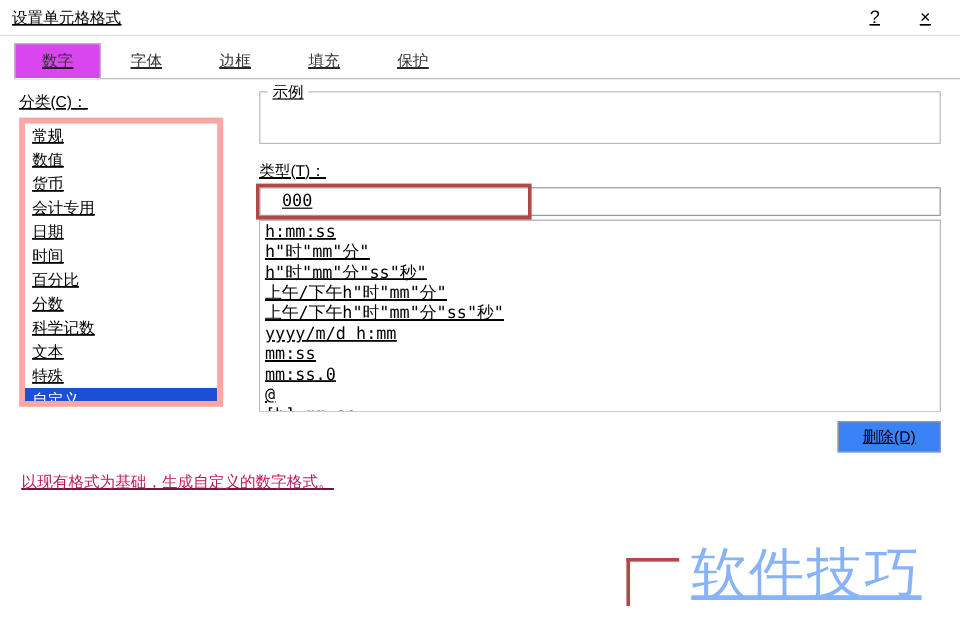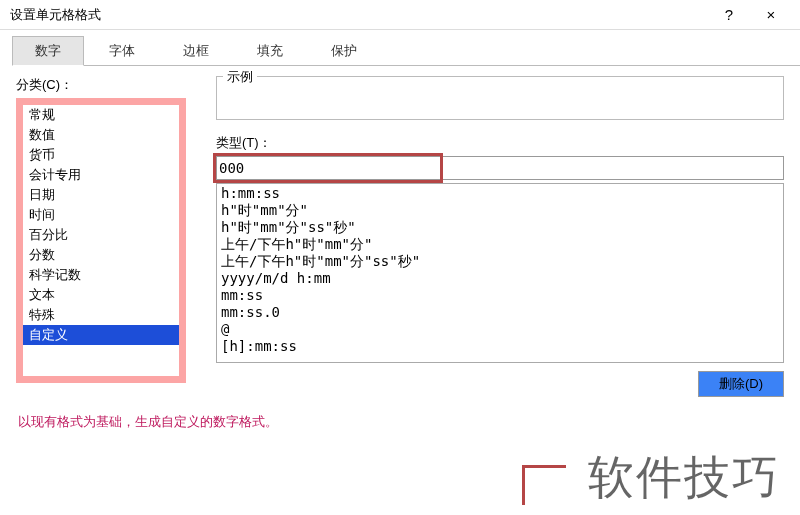--- a/index.html
+++ b/index.html
@@ -1,15 +1,15 @@
 <!DOCTYPE html>
 <html><head>
 <meta charset="utf-8">
 <style>
-  * { box-sizing: border-box; margin: 0; padding: 0; }
+  * { box-sizing: border-box; margin: 0; padding: 0; text-decoration: underline; }
   body {
     font-family: "Microsoft YaHei", "SimSun", sans-serif;
     font-size: 12px;
     background: #fff;
     width: 800px;
     height: 515px;
     overflow: hidden;
     position: relative;
   }
   .window { width: 800px; height: 515px; background: #fff; position: relative; }
@@ -40,46 +40,46 @@
     border-bottom: none;
     font-size: 13px;
     cursor: pointer;
     color: #333;
     margin-right: 2px;
   }
   .tab.active {
     border: 1px solid #bbb;
     border-bottom: 1px solid #fff;
     margin-bottom: -1px;
-    background: #e5e5e5;
+    background: #d946ef;
   }
   .body { display: flex; padding: 10px 16px 0 16px; }
   .left { width: 170px; }
   .category-label { font-size: 13px; margin-bottom: 4px; }
   .category-list {
-    border: 7px solid #fca5a5;
-    height: 285px;
+    border: 5px solid #fca5a5;
+    height: 241px;
     overflow-y: auto;
     background: #fff;
   }
   .category-item {
     padding: 1px 6px;
     font-size: 13px;
     line-height: 18px;
     cursor: pointer;
   }
   .category-item.selected {
     background: #1d4ed8;
     color: #fff;
   }
   .right { flex: 1; padding-left: 30px; }
   .type-label { font-size: 13px; margin-bottom: 4px; }
   .format-list {
     border: 1px solid #aaa;
-    height: 180px;
+    height: 160px;
     overflow-y: scroll;
     background: #fff;
     font-family: "SimSun", monospace;
     font-size: 14px;
     line-height: 17px;
     padding: 1px 4px;
   }
   .format-item { white-space: pre; cursor: pointer; }
   .delete-row { text-align: right; margin-top: 8px; }
   .delete-btn {
@@ -89,40 +89,40 @@
     font-size: 13px;
     cursor: pointer;
   }
   .hint {
     margin: 16px 0 0 18px;
     font-size: 13px;
     color: #be185d;
   }
   .watermark {
     position: absolute;
-    right: 20px; bottom: 6px;
+    right: 32px; bottom: 6px;
     font-size: 46px;
-    color: #000000;
+    color: #3b82f6;
     opacity: 0.6;
     letter-spacing: 2px;
     pointer-events: none;
     font-family: "Microsoft YaHei", sans-serif;
   }
   .bottom-marker{
     position:absolute;
     left:522px; bottom:10px;
     width:44px; height:40px;
     border-top:3px solid #b54646;
     border-left:3px solid #b54646;
     pointer-events:none;
   }
   .right-main { position: relative; }
   .full-type-border{
     border:1px solid #999;
-    padding:3px 2px;
+    padding:3px 18px;
     font-family:"SimSun",monospace;
     font-size:14px;
     width:100%;
   }
   .type-row{ position:relative; margin-bottom:3px;}
   .type-row .highlight-box{
     position:absolute;
     left:-3px; top:-3px;
     width:230px; height:30px;
     border:3px solid #b54646;

